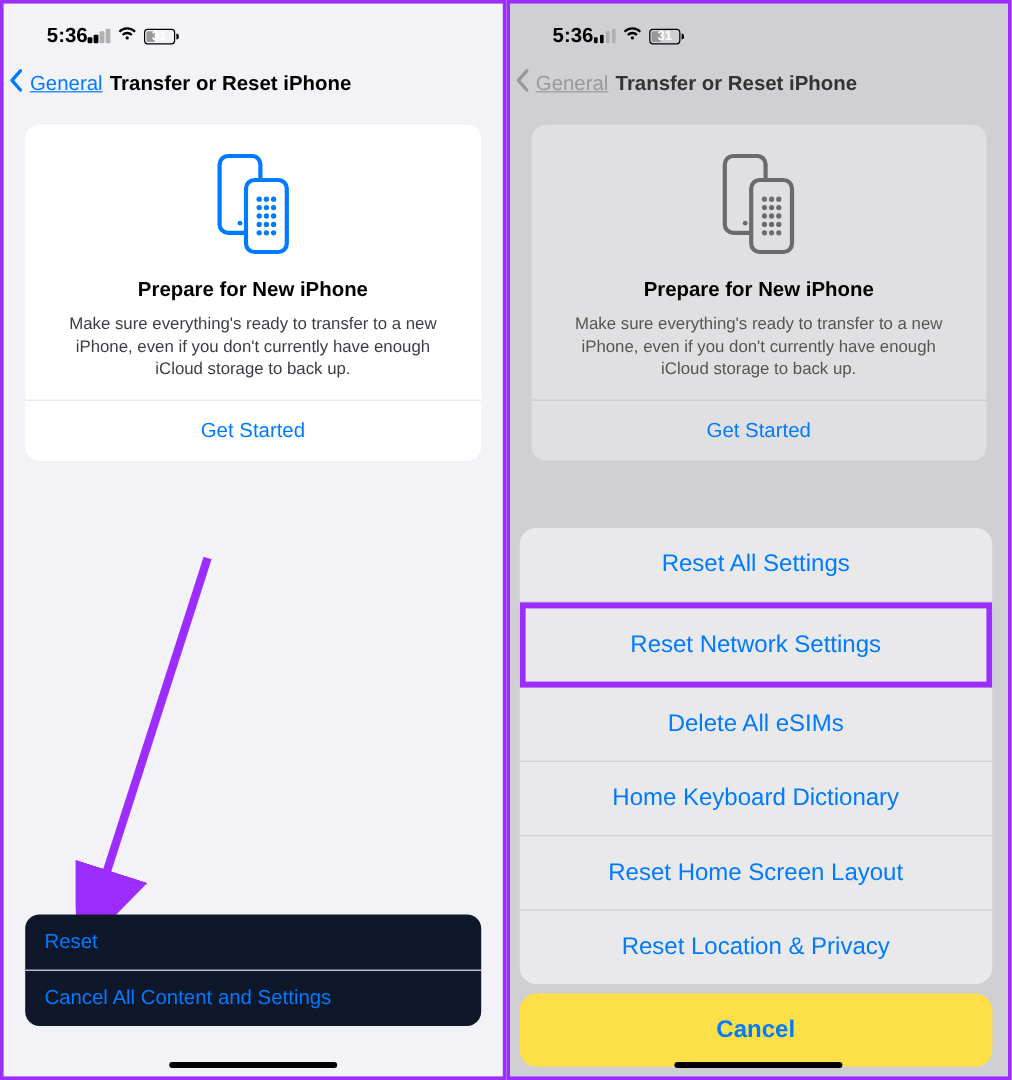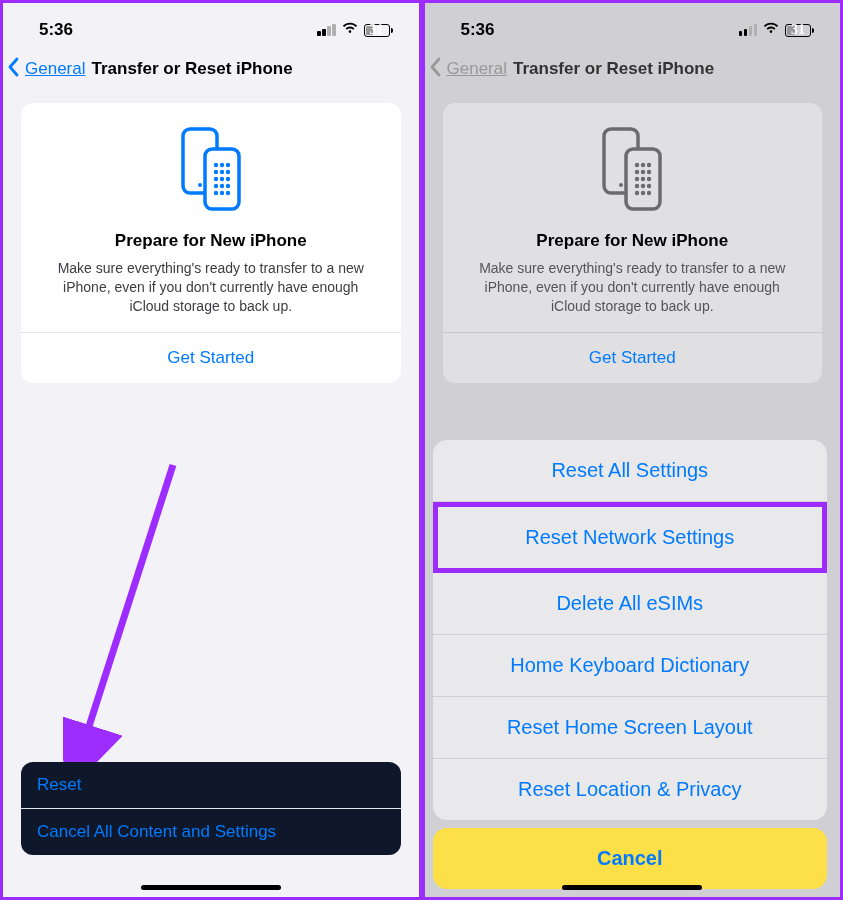--- a/index.html
+++ b/index.html
@@ -1,29 +1,29 @@
 <!DOCTYPE html>
 <html><head>
   <meta charset="utf-8">
   <style>
     * { margin: 0; padding: 0; box-sizing: border-box; font-family: -apple-system, BlinkMacSystemFont, "Segoe UI", Helvetica, Arial, sans-serif; }
     body { background: #f2f2f7; display: flex; width: 843px; height: 900px; }
     .phone { width: 50%; height: 100%; border: 3px solid #9d2dff; position: relative; background: #f2f2f7; overflow: hidden; }
     .phone.right { background: #d0d0d4; }
 
-    .status-bar { display: flex; justify-content: space-between; align-items: center; padding: 10px 26px 0 36px; height: 44px; font-size: 17px; font-weight: 600; }
+    .status-bar { display: flex; justify-content: flex-start; align-items: center; padding: 10px 26px 0 36px; height: 44px; font-size: 17px; font-weight: 600; }
     .status-icons { display: flex; align-items: center; gap: 5px; }
     .cellular { display: flex; gap: 1.5px; align-items: flex-end; }
     .bar { width: 3.5px; border-radius: 1px; background: #000; }
     .bar.b1 { height: 5px; } .bar.b2 { height: 7.5px; } .bar.b3 { height: 10px; background: #b0b0b0; } .bar.b4 { height: 12.5px; background: #b0b0b0; }
     .wifi-icon svg { width: 18px; height: 14px; }
     .battery { display: flex; align-items: center; gap: 0; }
     .battery-body { width: 26px; height: 13px; border: 1.5px solid #000; border-radius: 3px; position: relative; display: flex; align-items: center; justify-content: center; }
     .battery-fill { position: absolute; left: 1px; top: 1px; bottom: 1px; width: 33%; background: #989898; border-radius: 1.5px; }
-    .battery-text { font-size: 14px; font-weight: 600; color: #fff; z-index: 1; font-family: Liberation Serif, serif; }
+    .battery-text { font-size: 11px; font-weight: 600; color: #fff; z-index: 1; }
     .battery-tip { width: 2px; height: 5px; background: #000; border-radius: 0 2px 2px 0; margin-left: 1px; }
 
     .nav-bar { display: flex; align-items: center; padding: 8px 12px 10px 2px; gap: 2px; }
     .back-chevron svg { width: 18px; height: 24px; }
     .back-label { color: #007aff; font-size: 17px; text-decoration: underline; }
     .nav-title { font-size: 17px; font-weight: 600; color: #000; margin-left: 4px; }
     .phone.right .back-chevron svg path { stroke: #999; }
     .phone.right .back-label { color: #999; }
     .phone.right .nav-title { color: #333; }
 

